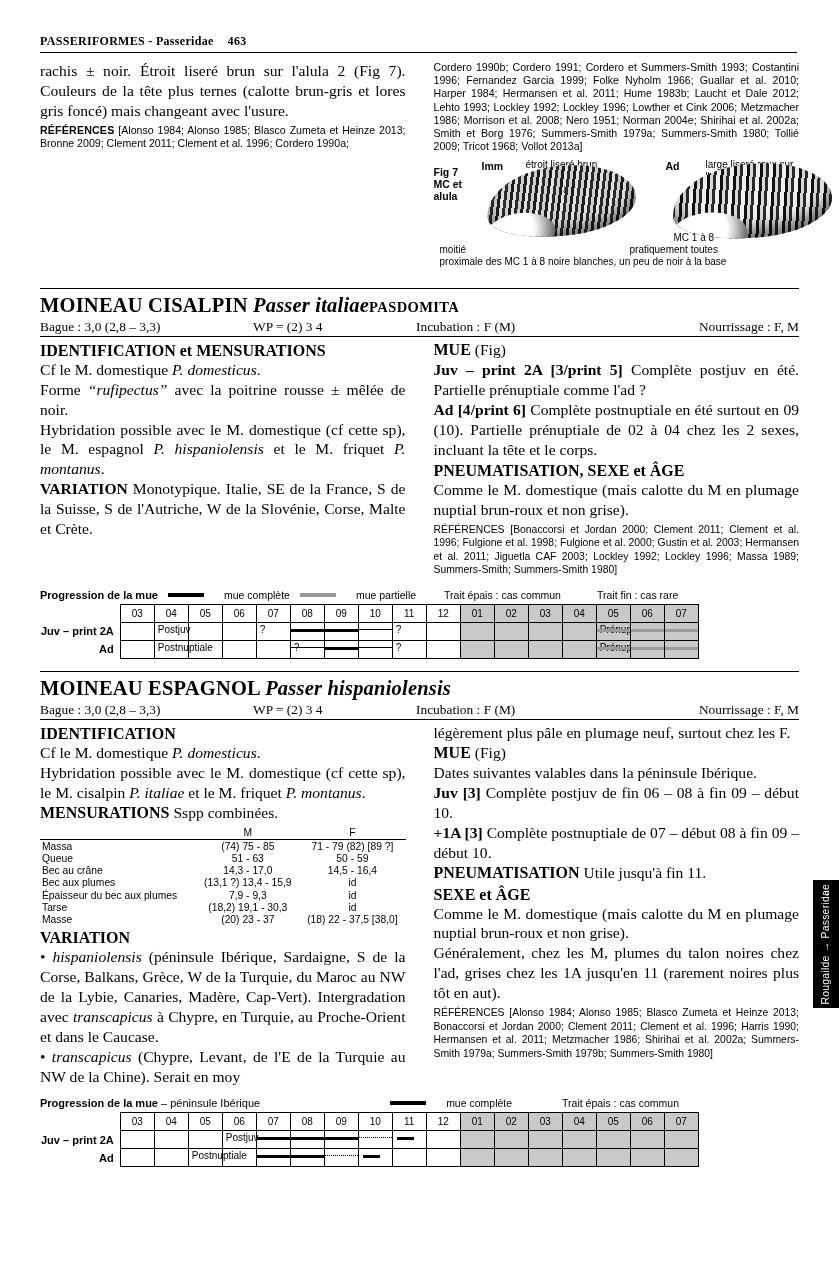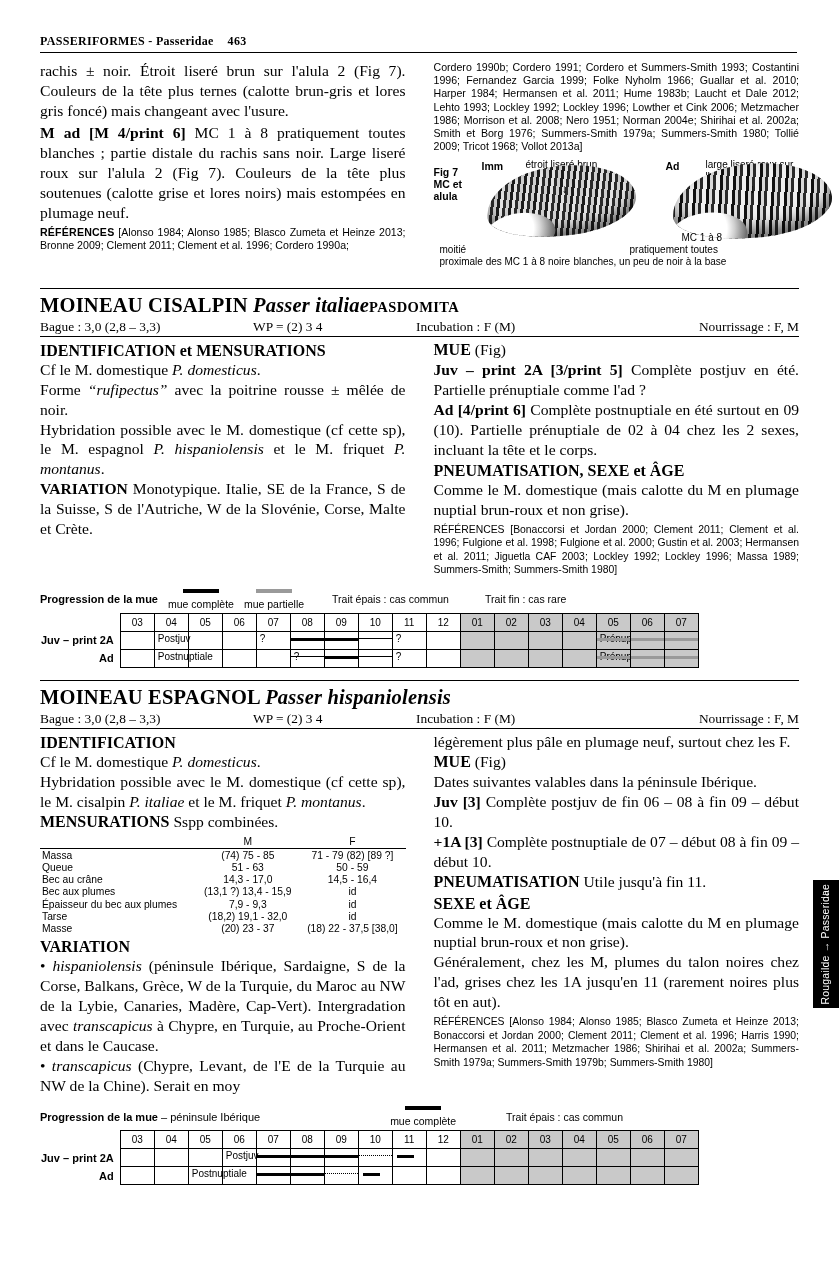--- a/index.html
+++ b/index.html
@@ -136,21 +136,21 @@
 
   
   .moult-wrap{margin-top:12px;}
   .moult-legend{
     display:flex;align-items:center;gap:10px;
     font-family:"Liberation Sans", sans-serif;
     font-size:10.5px;
     margin-bottom:3px;
   }
   .moult-legend .title{font-weight:bold;font-size:11px;}
-  .lg-item{display:flex;align-items:center;gap:5px;flex-direction:column;}
+  .lg-item{display:flex;align-items:center;gap:20px;}
   .bar-full{display:inline-block;width:36px;height:4px;background:#000;}
   .bar-part{display:inline-block;width:36px;height:4px;background:#9a9a9a;}
   .moult-table{border-collapse:collapse;font-family:"Liberation Sans", sans-serif;font-size:10px;}
   .moult-table td{border:.8px solid #000;height:15px;}
   .mlabel{
     border:none !important;text-align:right;padding-right:6px;
     font-weight:bold;font-size:11px;white-space:nowrap;
   }
   .mon{width:31px;text-align:center;}
   .mon.grey{background:#c9c9c9;}
@@ -196,21 +196,20 @@
 
   <div class="header">
     <span>PASSERIFORMES - Passeridae</span><span class="pageno">463</span>
     <div class="hline"></div>
   </div>
 
   <div class="cols">
 
     <div class="col">
       <p class="just">rachis ± noir. Étroit liseré brun sur l'alula 2 (Fig 7). Couleurs de la tête plus ternes (calotte brun-gris et lores gris foncé) mais changeant avec l'usure.</p>
-      <p class="just" style="margin-top:2px;"><b class="bold">M ad [M 4/print 6]</b><span> MC 1 à 8 pratiquement toutes blanches ; partie distale du rachis sans noir. Large liseré roux sur l'alula 2 (Fig 7). Couleurs de la tête plus soutenues (calotte grise et lores noirs) mais estompées en plumage neuf.</span></p>
       <p class="refs" style="margin-top:3px;"><span class="lbl">RÉFÉRENCES</span> <span>[Alonso 1984; Alonso 1985; Blasco Zumeta et Heinze 2013; Bronne 2009; Clement 2011; Clement et al. 1996; Cordero 1990a;</span></p>
     </div>
 
     <div class="col">
       <p class="refs">Cordero 1990b; Cordero 1991; Cordero et Summers-Smith 1993; Costantini 1996; Fernandez Garcia 1999; Folke Nyholm 1966; Guallar et al. 2010; Harper 1984; Hermansen et al. 2011; Hume 1983b; Laucht et Dale 2012; Lehto 1993; Lockley 1992; Lockley 1996; Lowther et Cink 2006; Metzmacher 1986; Morrison et al. 2008; Nero 1951; Norman 2004e; Shirihai et al. 2002a; Smith et Borg 1976; Summers-Smith 1979a; Summers-Smith 1980; Tollié 2009; Tricot 1968; Vollot 2013a]</p>
 
       <div class="figbox">
         <div class="figlabel" style="left:0;top:6px;">
           <span>Fig 7</span><br>
           <span>MC et</span><br>
@@ -227,21 +226,21 @@
         <div class="figlabel" style="left:232px;top:0;">Ad</div>
         <div class="figtext" style="left:272px;top:-1px;width:108px;">
           <span>large liseré roux sur</span><br>
           <span>l'alula 2</span>
         </div>
         <div class="wingB"></div>
         <div class="arrow" style="left:316px;top:22px;">↓</div>
 
         <div class="figtext" style="left:6px;top:84px;">moitié</div>
         <div class="figtext" style="left:6px;top:96px;">proximale des MC 1 à 8 noire</div>
-        <div class="figtext" style="left:248px;top:72px;">MC 1 à 8</div>
+        <div class="figtext" style="left:240px;top:72px;">MC 1 à 8</div>
         <div class="figtext" style="left:196px;top:84px;">pratiquement toutes</div>
         <div class="figtext" style="left:140px;top:96px;">blanches, un peu de noir à la base</div>
       </div>
     </div>
   </div>
 
   <div class="rule-thick" style="margin-top:8px;"></div>
 
   <div class="sp-head">
     <div class="sp-name">
@@ -450,21 +449,21 @@
               <td class="c">(13,1 ?) 13,4 - 15,9</td>
               <td class="c">id</td>
             </tr>
             <tr>
               <td>Épaisseur du bec aux plumes</td>
               <td class="c">7,9 - 9,3</td>
               <td class="c">id</td>
             </tr>
             <tr>
               <td>Tarse</td>
-              <td class="c">(18,2) 19,1 - 32,0</td>
+              <td class="c">(18,2) 19,1 - 30,3</td>
               <td class="c">id</td>
             </tr>
             <tr>
               <td>Masse</td>
               <td class="c">(20) 23 - 37</td>
               <td class="c">(18) 22 - 37,5 [38,0]</td>
             </tr>
           </tbody>
         </table>
 

